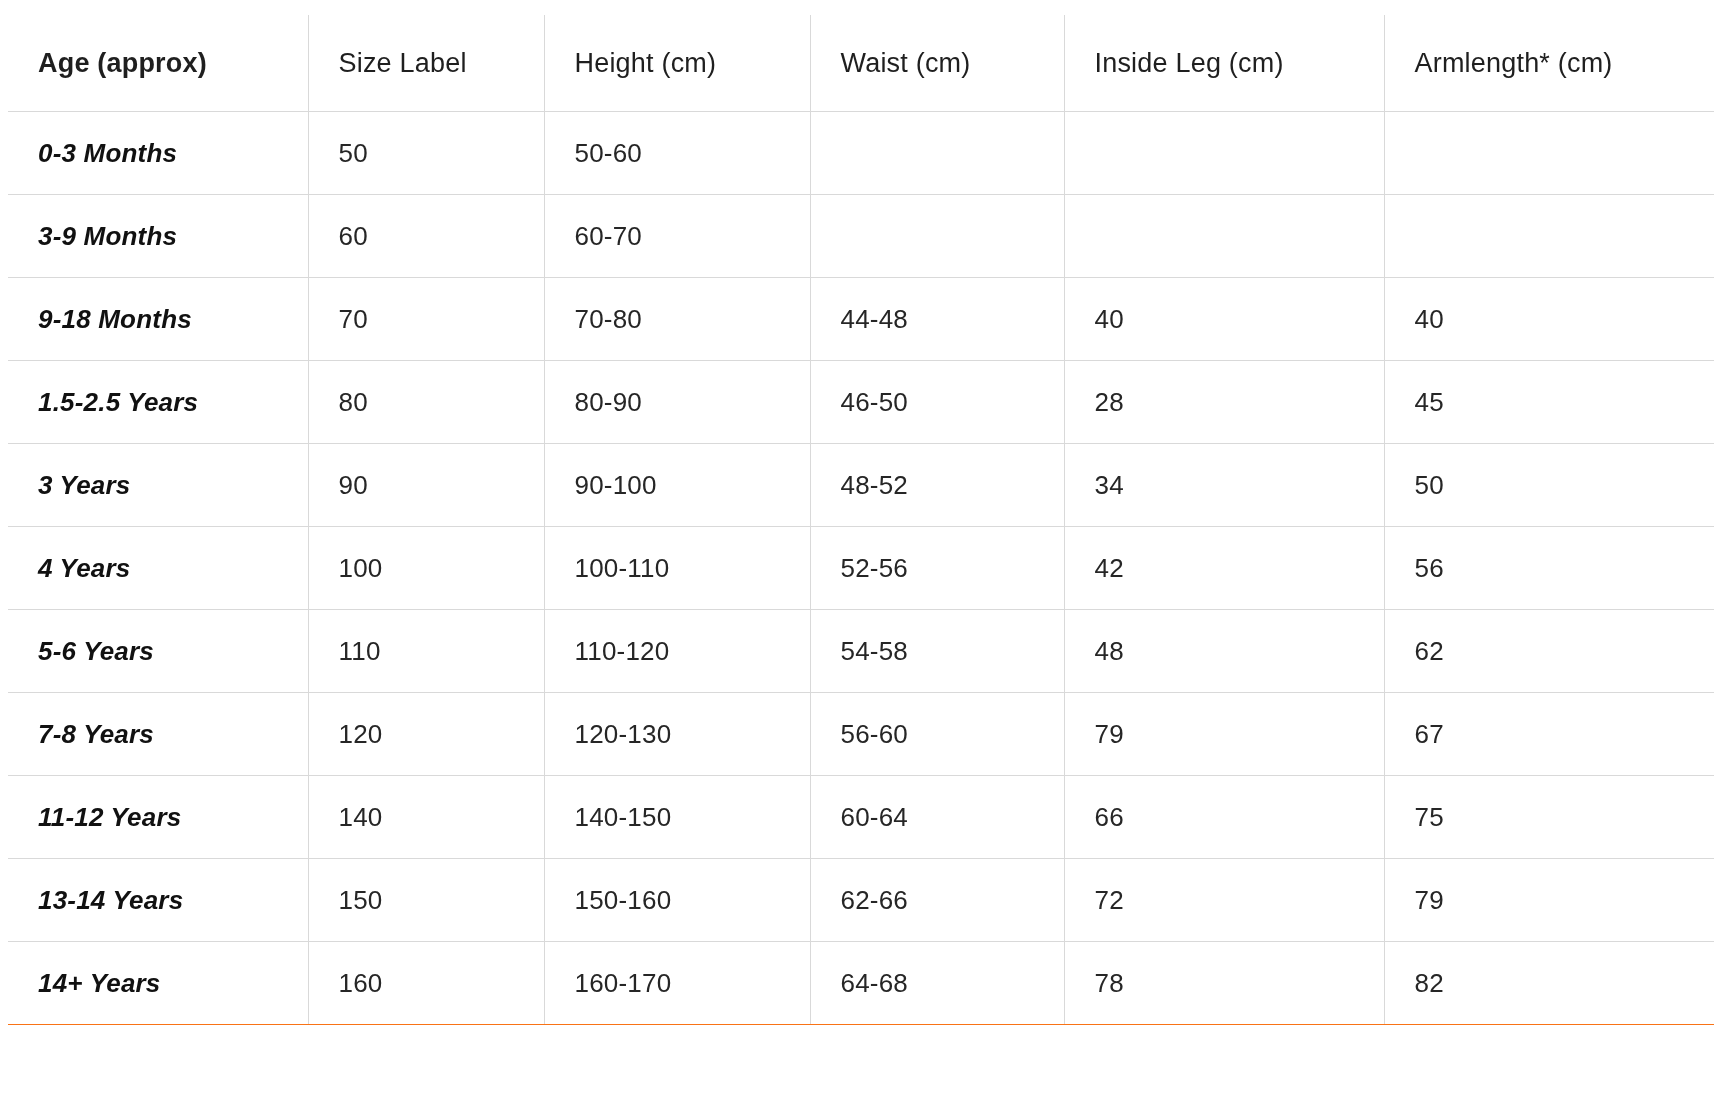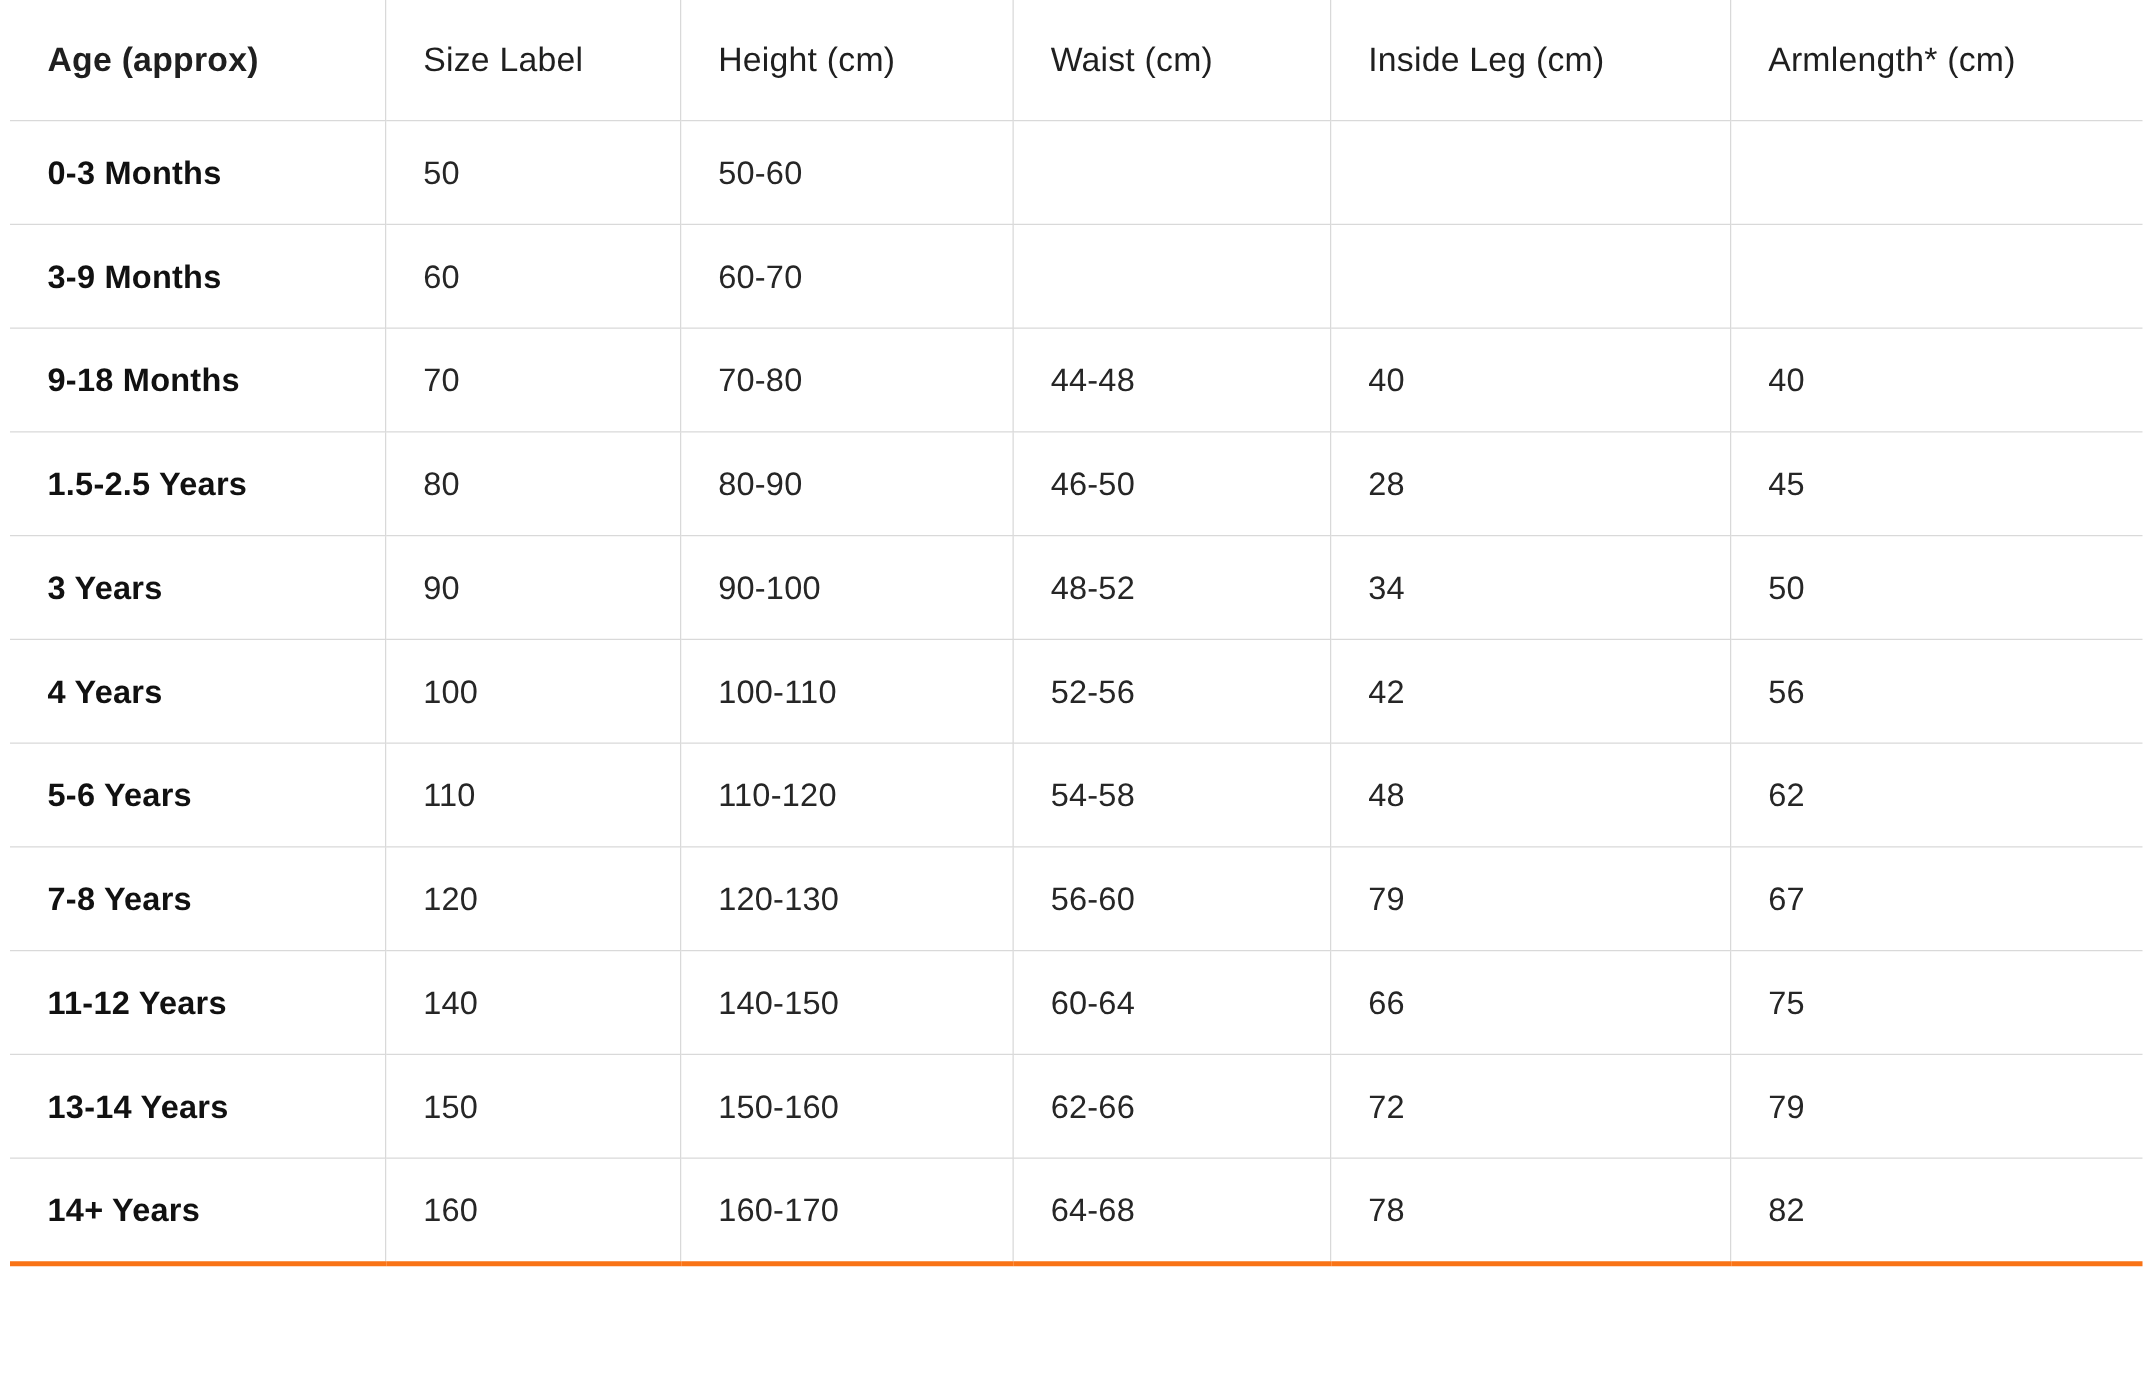--- a/index.html
+++ b/index.html
@@ -11,21 +11,21 @@
     width: 1720px;
     height: 1108px;
     font-family: "Liberation Sans", sans-serif;
     color: #1b1b1b;
     overflow: hidden;
   }
   .sheet {
     box-sizing: border-box;
     width: 1720px;
     height: 1108px;
-    padding: 0 8px;
+    padding: 15px 8px;
   }
   table.size-table {
     border-collapse: collapse;
     width: 1706px;
     table-layout: fixed;
     margin-top: 0;
   }
   table.size-table col.c0 { width: 300px; }
   table.size-table col.c1 { width: 236px; }
   table.size-table col.c2 { width: 266px; }
@@ -55,23 +55,24 @@
     font-size: 27px;
     color: #1f1f1f;
   }
   table.size-table thead th.first-head {
     font-weight: 700;
   }
   table.size-table tbody td.age-cell {
     font-weight: 700;
     color: #111111;
     font-size: 26px;
+    font-style: italic;
   }
   table.size-table tbody tr:last-child td {
-    border-bottom: 4px solid #f97316;
+    border-bottom: 1px solid #f97316;
   }
 </style>
 </head>
 <body>
 
 <div class="sheet">
   <table class="size-table">
     <colgroup>
       <col class="c0">
         <col class="c1">

